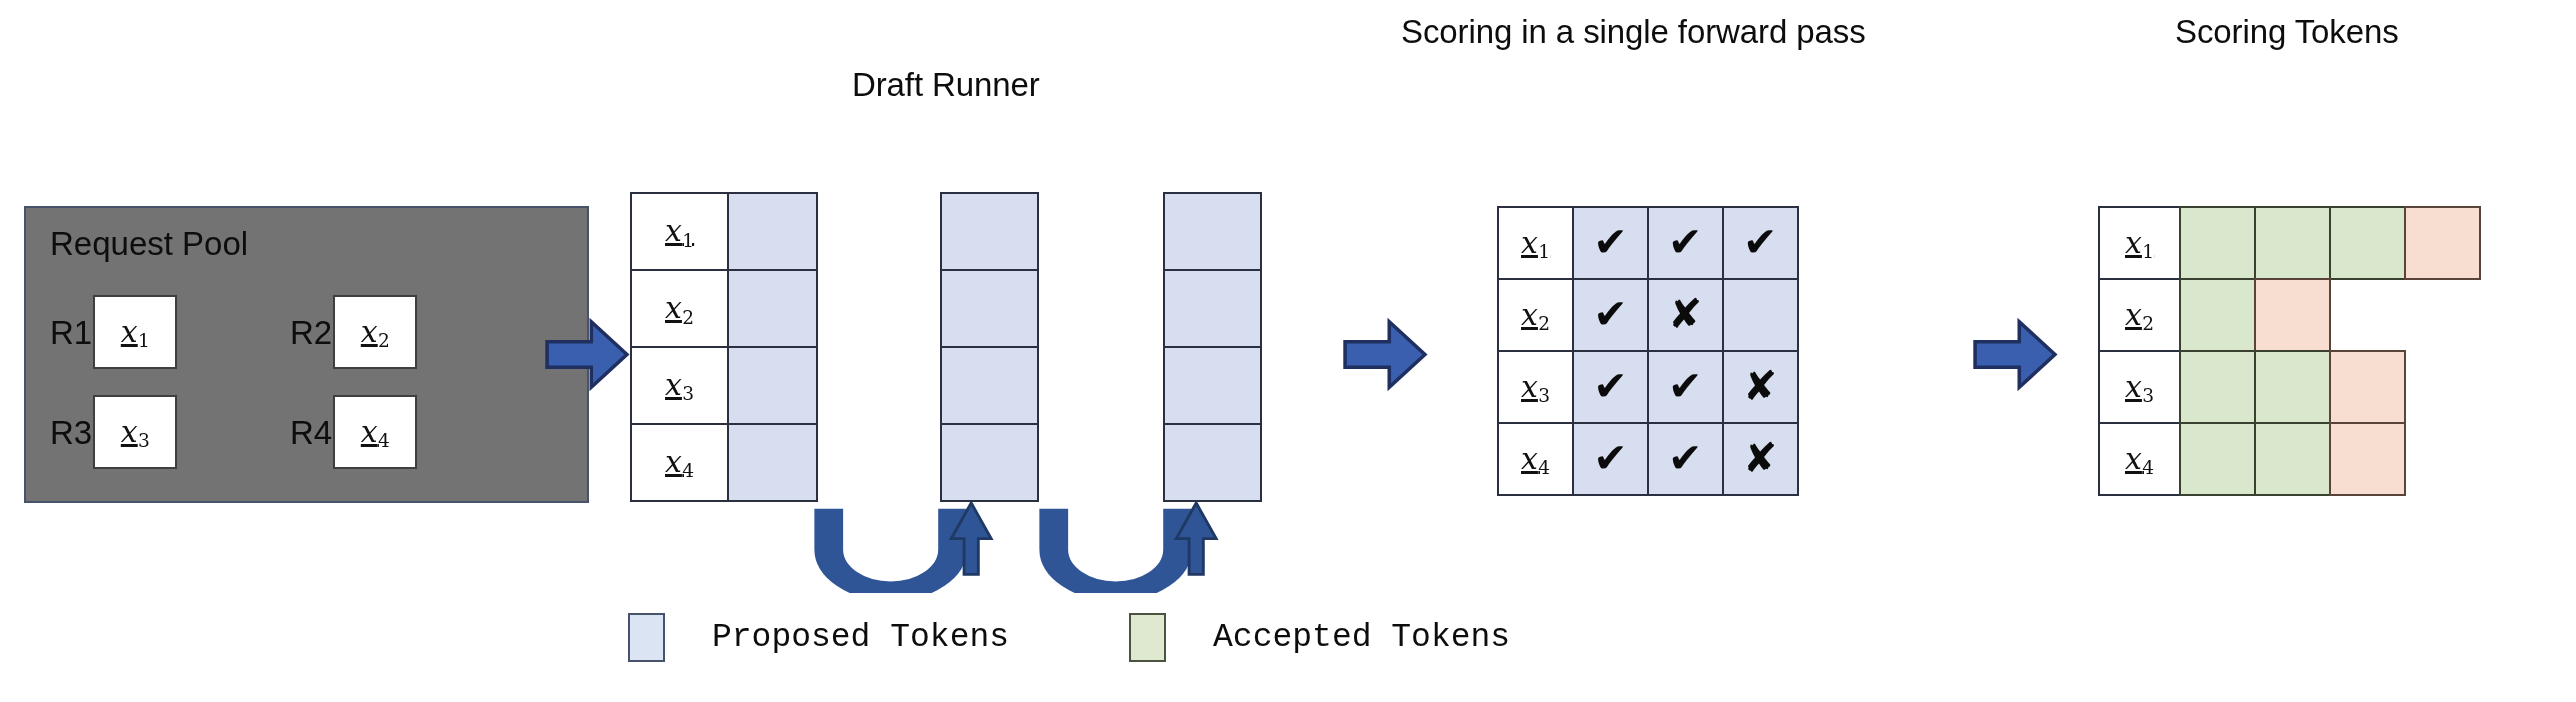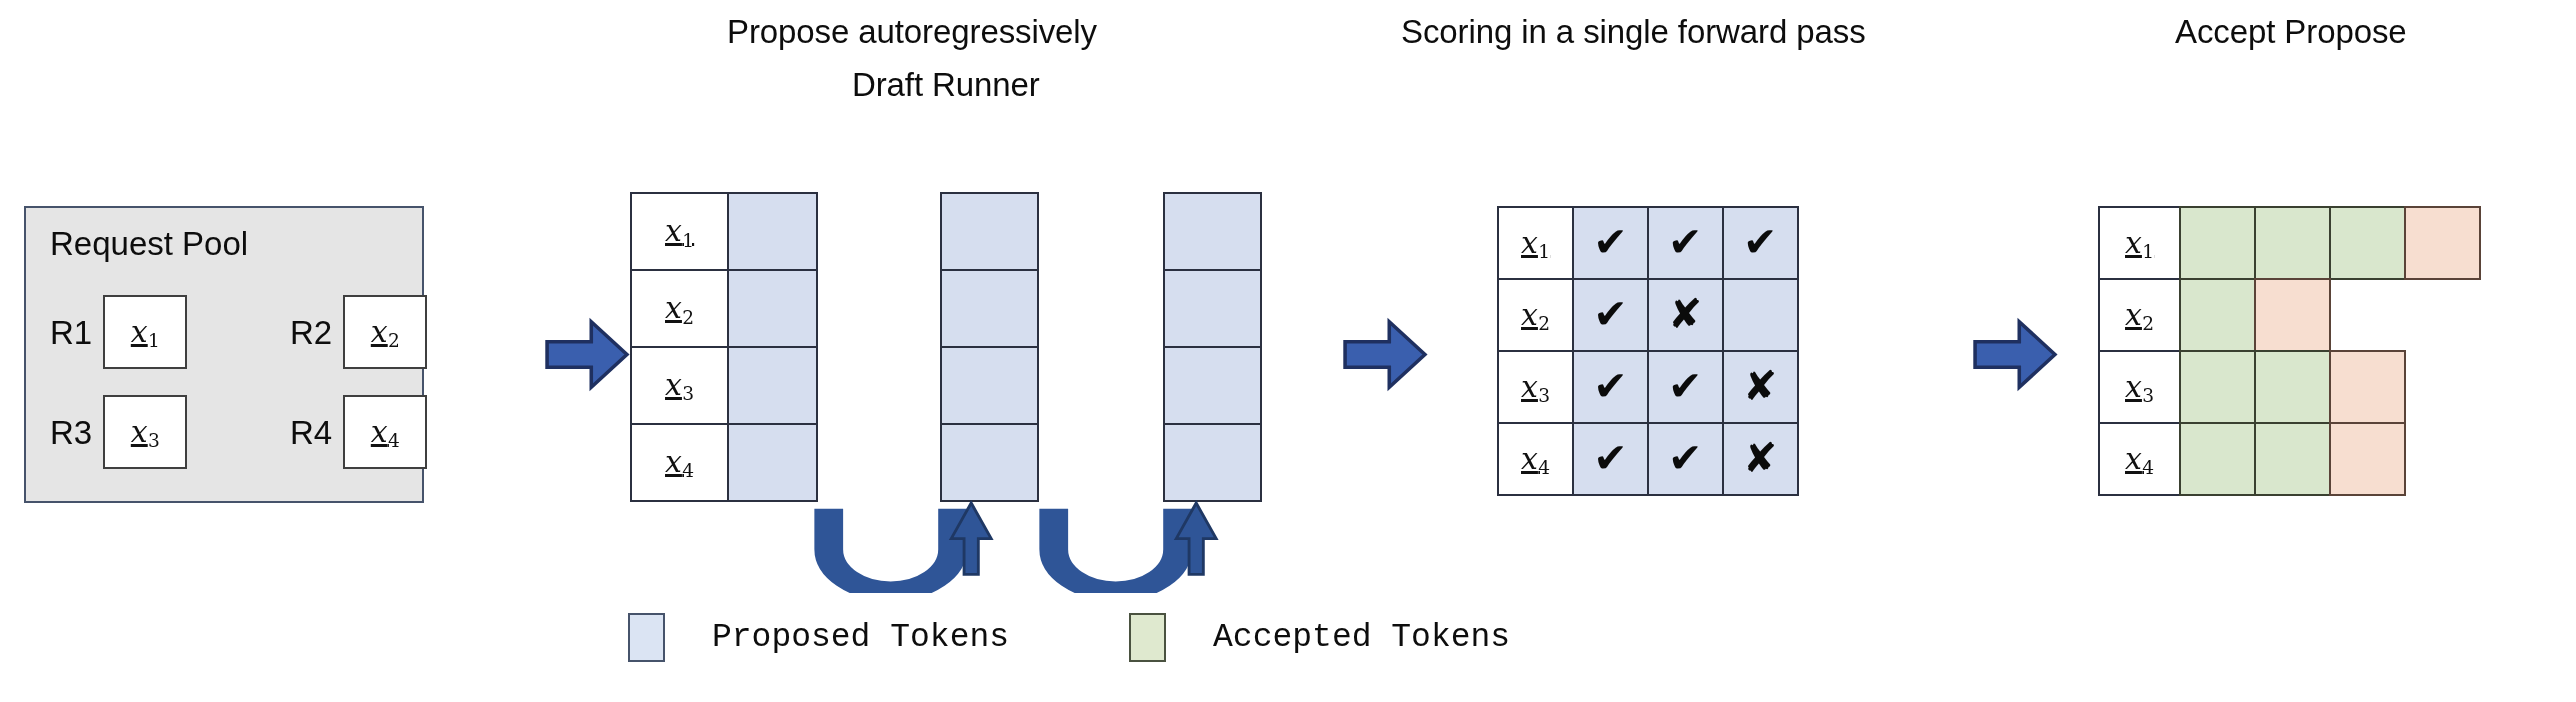--- a/index.html
+++ b/index.html
@@ -30,39 +30,39 @@
     font-weight: 400;
     white-space: nowrap;
     letter-spacing: -0.1px;
   }
 
   
   #request-pool {
     position: absolute;
     left: 24px;
     top: 206px;
-    width: 400px;
+    width: 565px;
     height: 297px;
     border: 2.1px solid #46536b;
-    background: #e5e5e5;
+    background: #737373;
     box-sizing: border-box;
   }
   #request-pool .pool-title {
     position: absolute;
     left: 24px;
     top: 17px;
     font-size: 33px;
     color: #0d0d0d;
     white-space: nowrap;
   }
   .req-row {
     position: absolute;
     display: flex;
     align-items: center;
-    gap: 11px;
+    gap: 1px;
   }
   .req-label {
     font-size: 33px;
     color: #0d0d0d;
     line-height: 1;
   }
   .req-box {
     width: 84px;
     height: 74px;
     border: 2.1px solid #3f3f3f;
@@ -169,24 +169,23 @@
     white-space: nowrap;
     font-family: Liberation Mono, monospace;
   }
   .legend-gap { width: 120px; }
 </style>
 </head>
 <body>
 
 <div class="stage">
 
-  <div class="heading" style="left:727px; top:13px;">Propose autoregressively</div>
   <div class="heading" style="left:852px; top:66px;">Draft Runner</div>
   <div class="heading" style="left:1401px; top:13px;">Scoring in a single forward pass</div>
-  <div class="heading" style="left:2175px; top:13px;">Accept Propose</div>
+  <div class="heading" style="left:2175px; top:13px;">Scoring Tokens</div>
 
   <div id="request-pool">
     <div class="pool-title">Request Pool</div>
 
     <div class="req-row" style="left:24px; top:87px;">
       <span class="req-label">R1</span>
       <span class="req-box">
         <span class="mathvar"><i>x</i><sub>1</sub></span>
       </span>
     </div>

